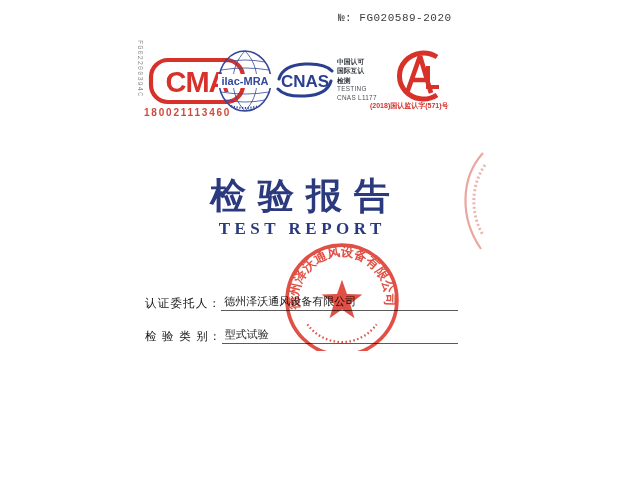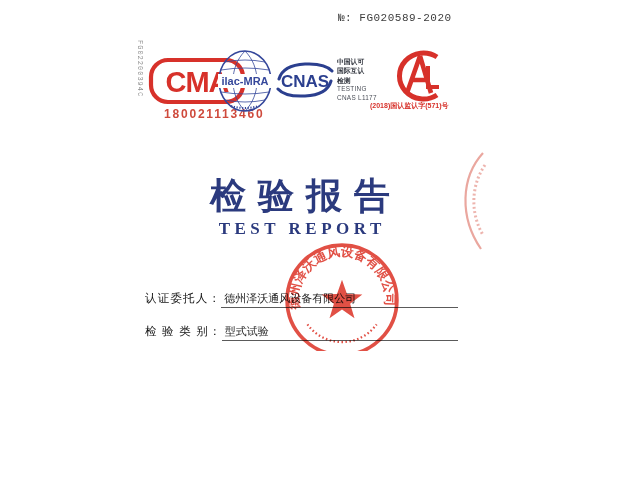--- a/index.html
+++ b/index.html
@@ -14,21 +14,21 @@
   }
   
   .side-code{
     position:absolute;left:136px;top:40px;
     writing-mode:vertical-rl;font-family:"Liberation Mono",monospace;
     font-size:7px;color:#8d8d8d;letter-spacing:1px;
   }
   
   .cma-logo{position:absolute;left:148px;top:57px;}
   .cma-number{
-    position:absolute;left:164px;top:107px;font-size:12px;font-weight:bold;
+    position:absolute;left:144px;top:107px;font-size:10px;font-weight:bold;
     color:#cf4a3c;letter-spacing:1.8px;
   }
   .ilac-logo{position:absolute;left:217px;top:49px;}
   .cnas-logo{position:absolute;left:276px;top:60px;}
   .cnas-text{
     position:absolute;left:337px;top:57px;width:64px;
     font-size:6.8px;line-height:1.38;color:#32363f;font-weight:bold;
   }
   .cnas-text .en{font-weight:normal;color:#4a4e57;font-size:6.4px;letter-spacing:.3px;}
   .cal-logo{position:absolute;left:390px;top:49px;}
@@ -40,21 +40,21 @@
     position:absolute;left:0;top:172px;width:600px;text-align:center;
     font-size:36px;font-weight:bold;color:#2b3a7e;letter-spacing:12px;text-indent:12px;
   }
   .title-en{
     position:absolute;left:0;top:219px;width:600px;text-align:center;
     font-family:"Liberation Serif",serif;font-weight:bold;font-size:17px;
     letter-spacing:4.5px;text-indent:4.5px;color:#2b3a7e;
   }
   
   .fields{position:absolute;left:145px;top:291px;width:313px;}
-  .field-row{display:flex;align-items:flex-start;height:20px;margin-bottom:13px;}
+  .field-row{display:flex;align-items:flex-end;height:20px;margin-bottom:13px;}
   .field-label{font-size:11.5px;color:#141414;letter-spacing:1.2px;white-space:pre;}
   .field-value{
     flex:1;border-bottom:1.2px solid #5a5a5a;font-size:11px;color:#222;
     padding:0 0 1px 3px;white-space:nowrap;overflow:hidden;
   }
   
   .seal{position:absolute;left:281px;top:239px;opacity:.88;mix-blend-mode:multiply;}
   .seal-partial{position:absolute;left:447px;top:151px;opacity:.8;}
   
   .footer{position:absolute;left:152px;top:424px;}

